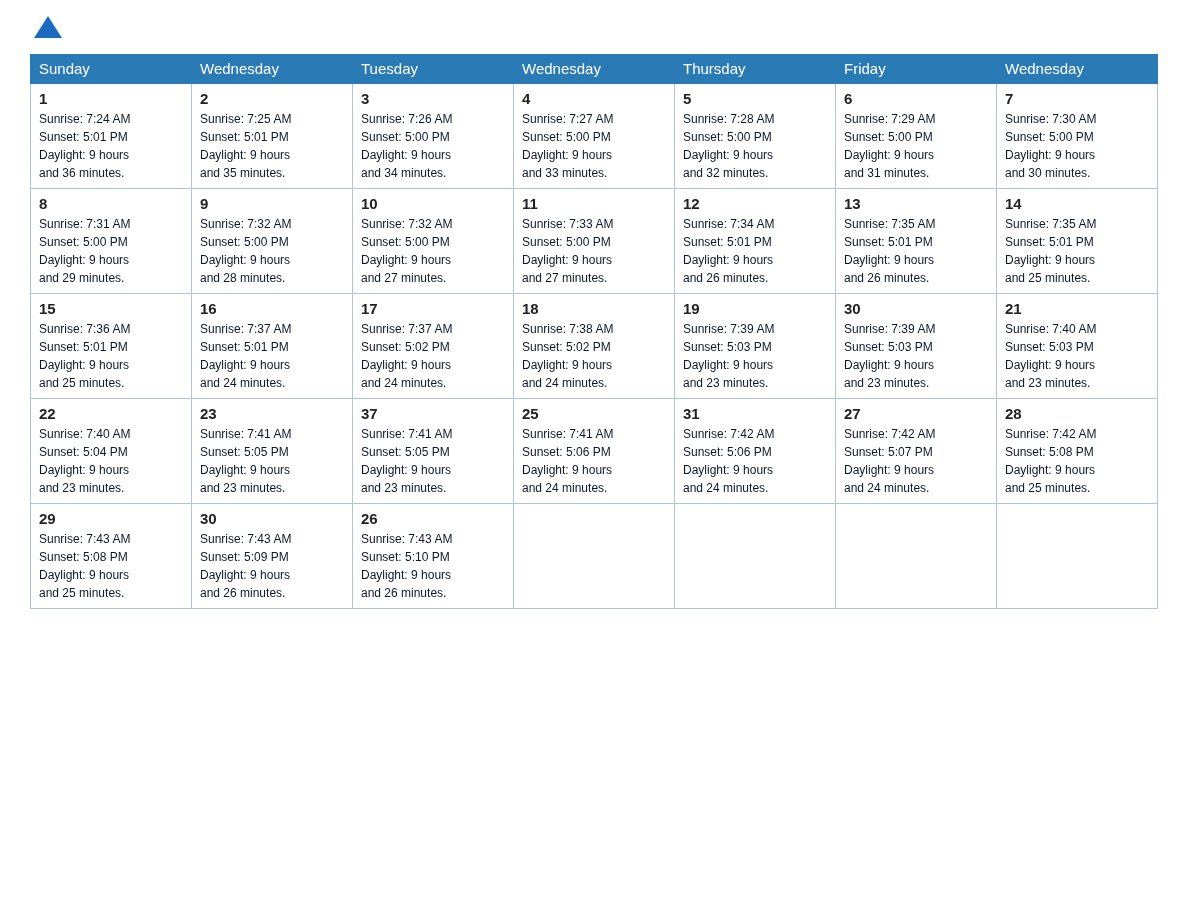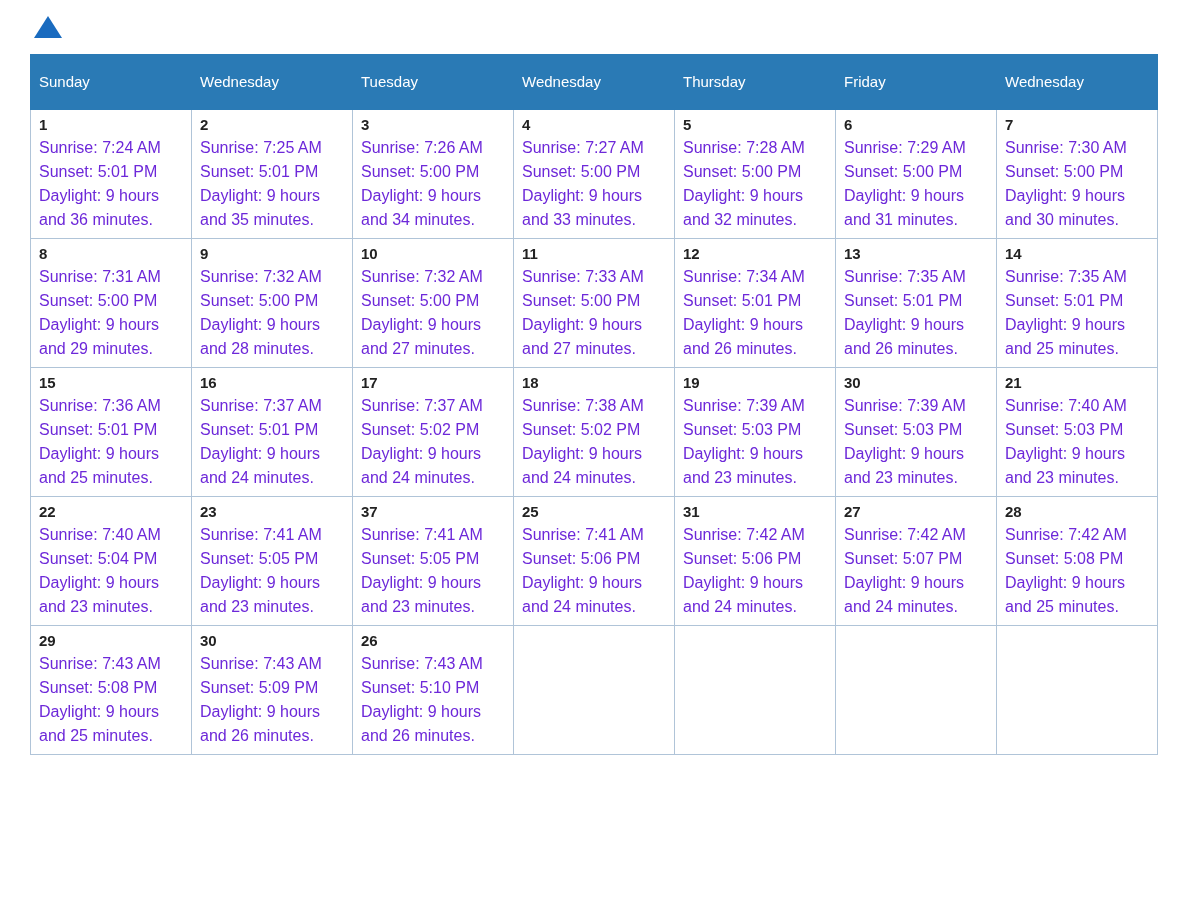--- a/index.html
+++ b/index.html
@@ -61,21 +61,21 @@
       margin-top: 4px;
     }
     table {
       width: 100%;
       border-collapse: collapse;
       table-layout: fixed;
     }
     thead th {
       background-color: #2a7ab5;
       color: #fff;
-      padding: 18px 8px;
+      padding: 5px 8px;
       font-size: 15px;
       font-weight: normal;
       text-align: left;
       border: 1px solid #2a7ab5;
     }
     tbody td {
       border: 1px solid #b0c4d8;
       vertical-align: top;
       padding: 6px 8px;
       font-size: 12.5px;
@@ -83,22 +83,22 @@
       height: 100px;
     }
     .day-number {
       font-size: 15px;
       font-weight: bold;
       color: #222;
       display: block;
       margin-bottom: 3px;
     }
     .day-info {
-      font-size: 16px;
-      color: #6d28d9;
+      font-size: 12px;
+      color: #0f172a;
       line-height: 1.5;
     }
     tbody tr td {
       background: #fff;
     }
     .empty-cell {
       background: #fff;
     }
     tbody tr:first-child td {
       border-top: 2px solid #2a7ab5;

